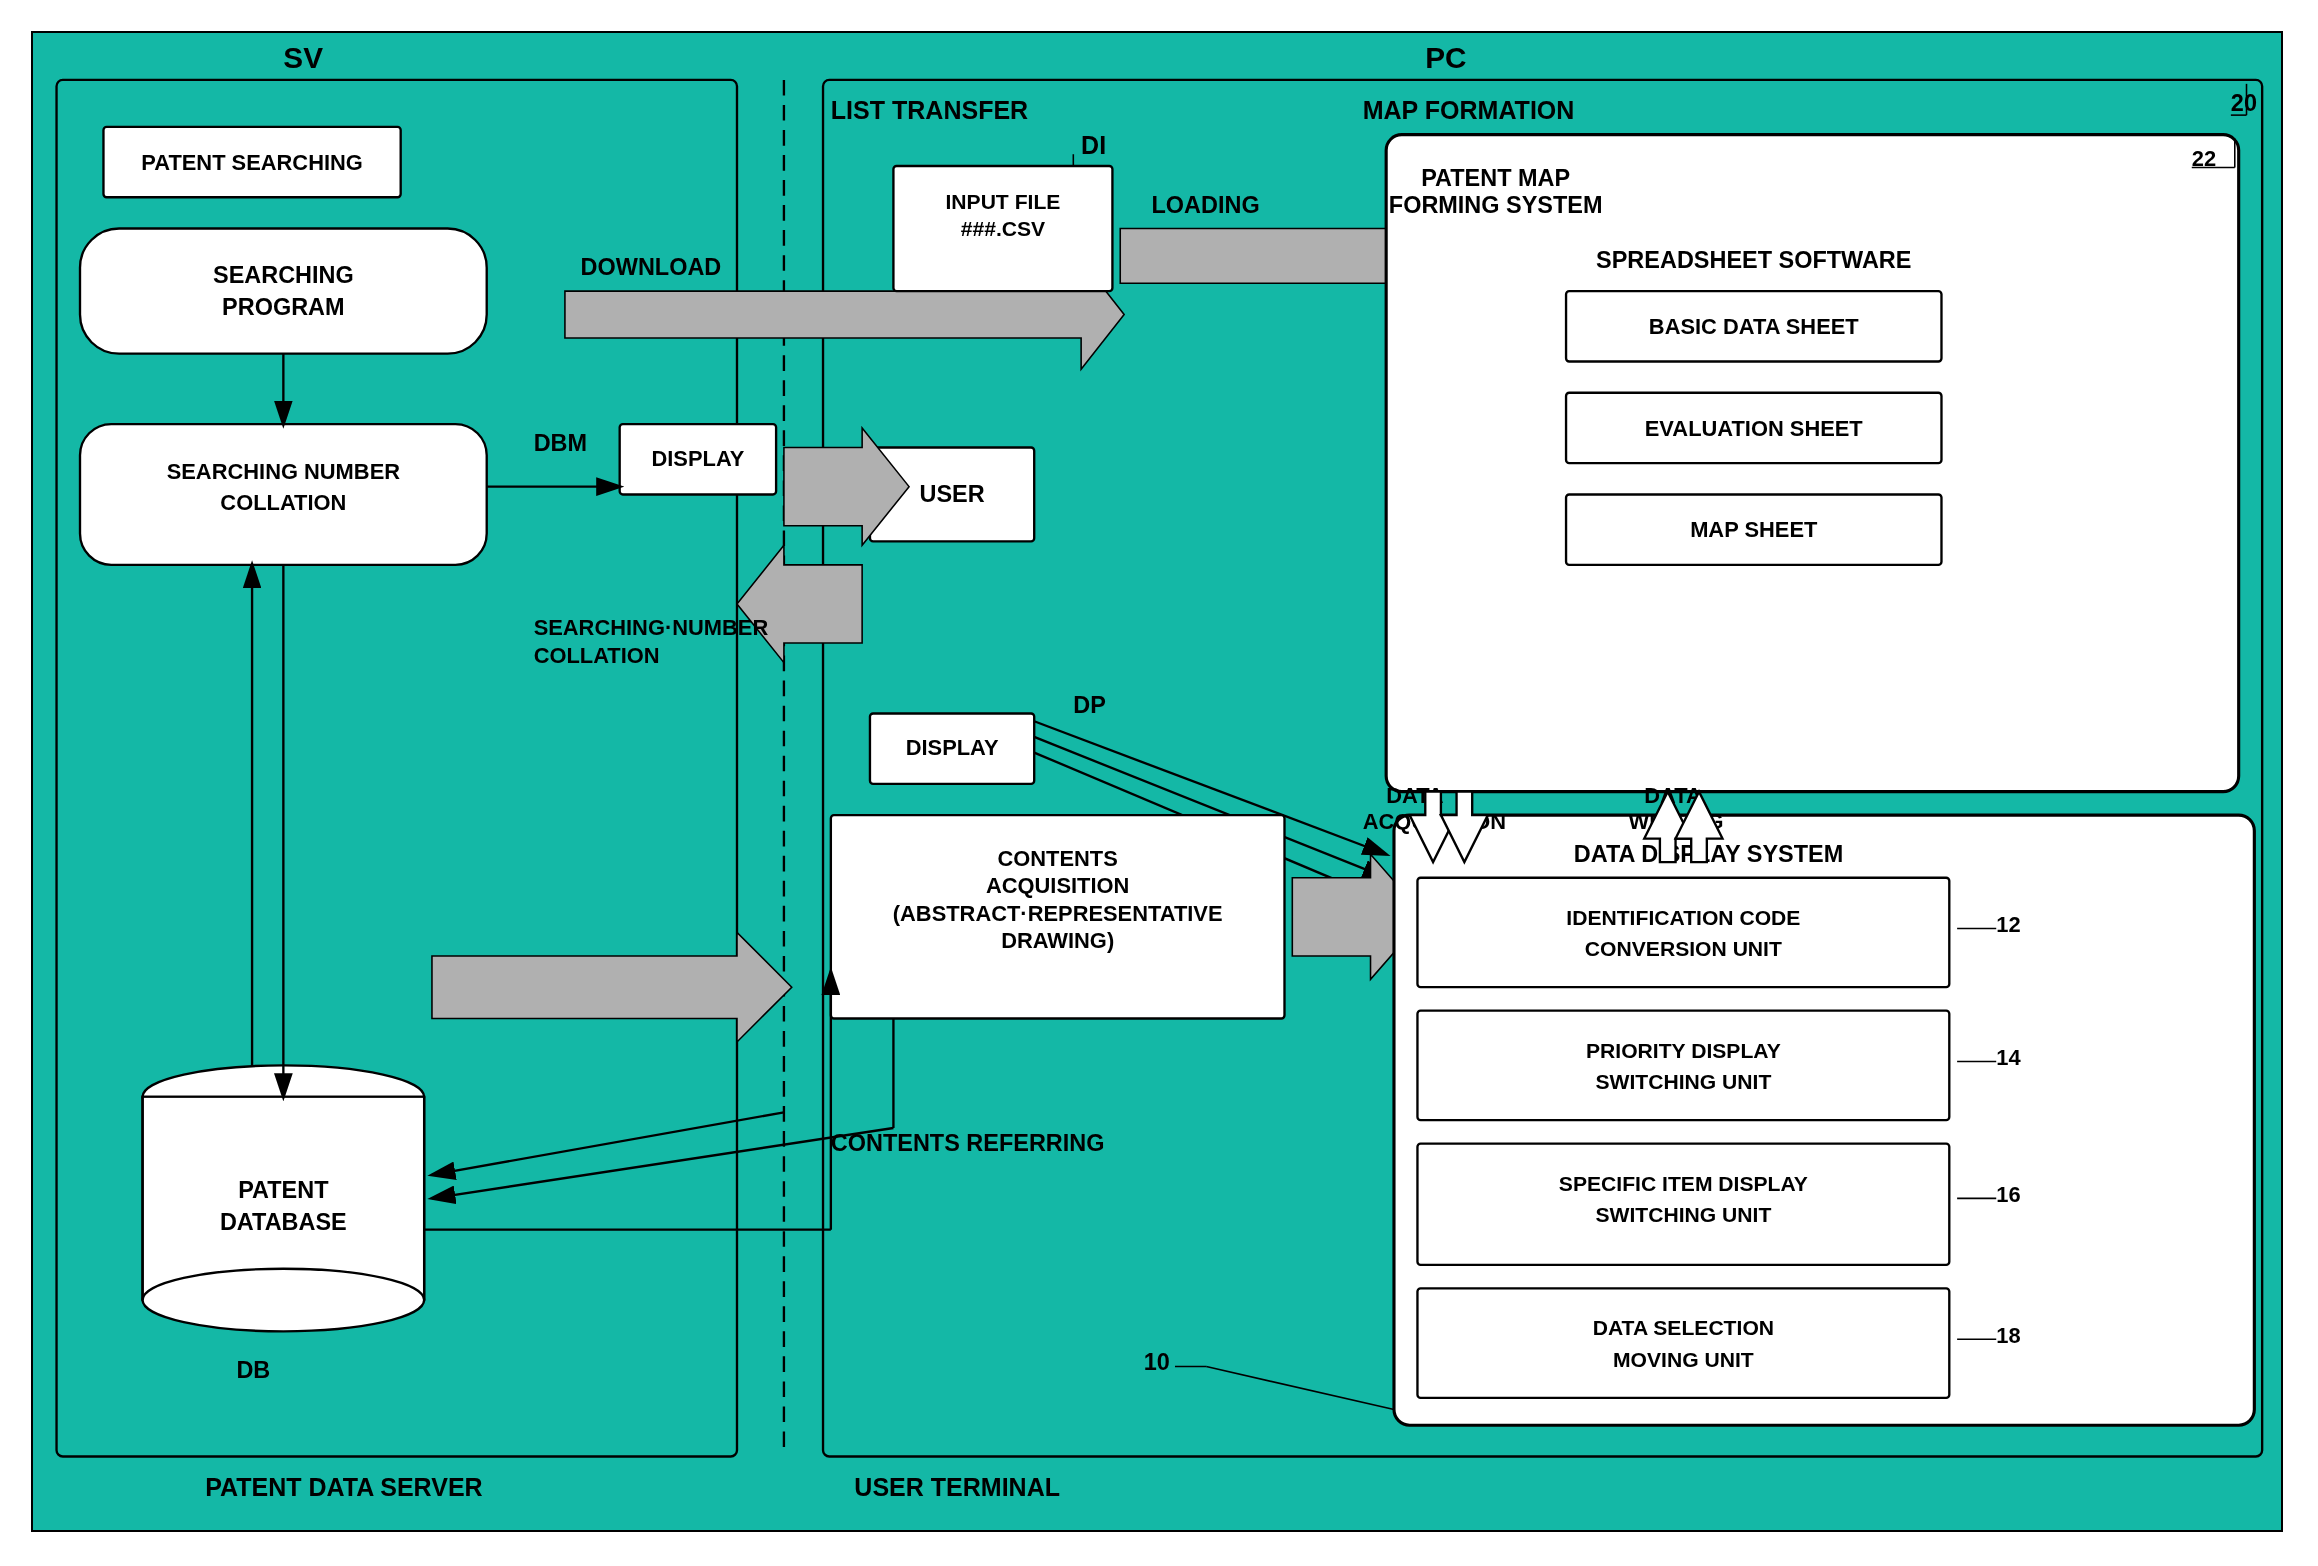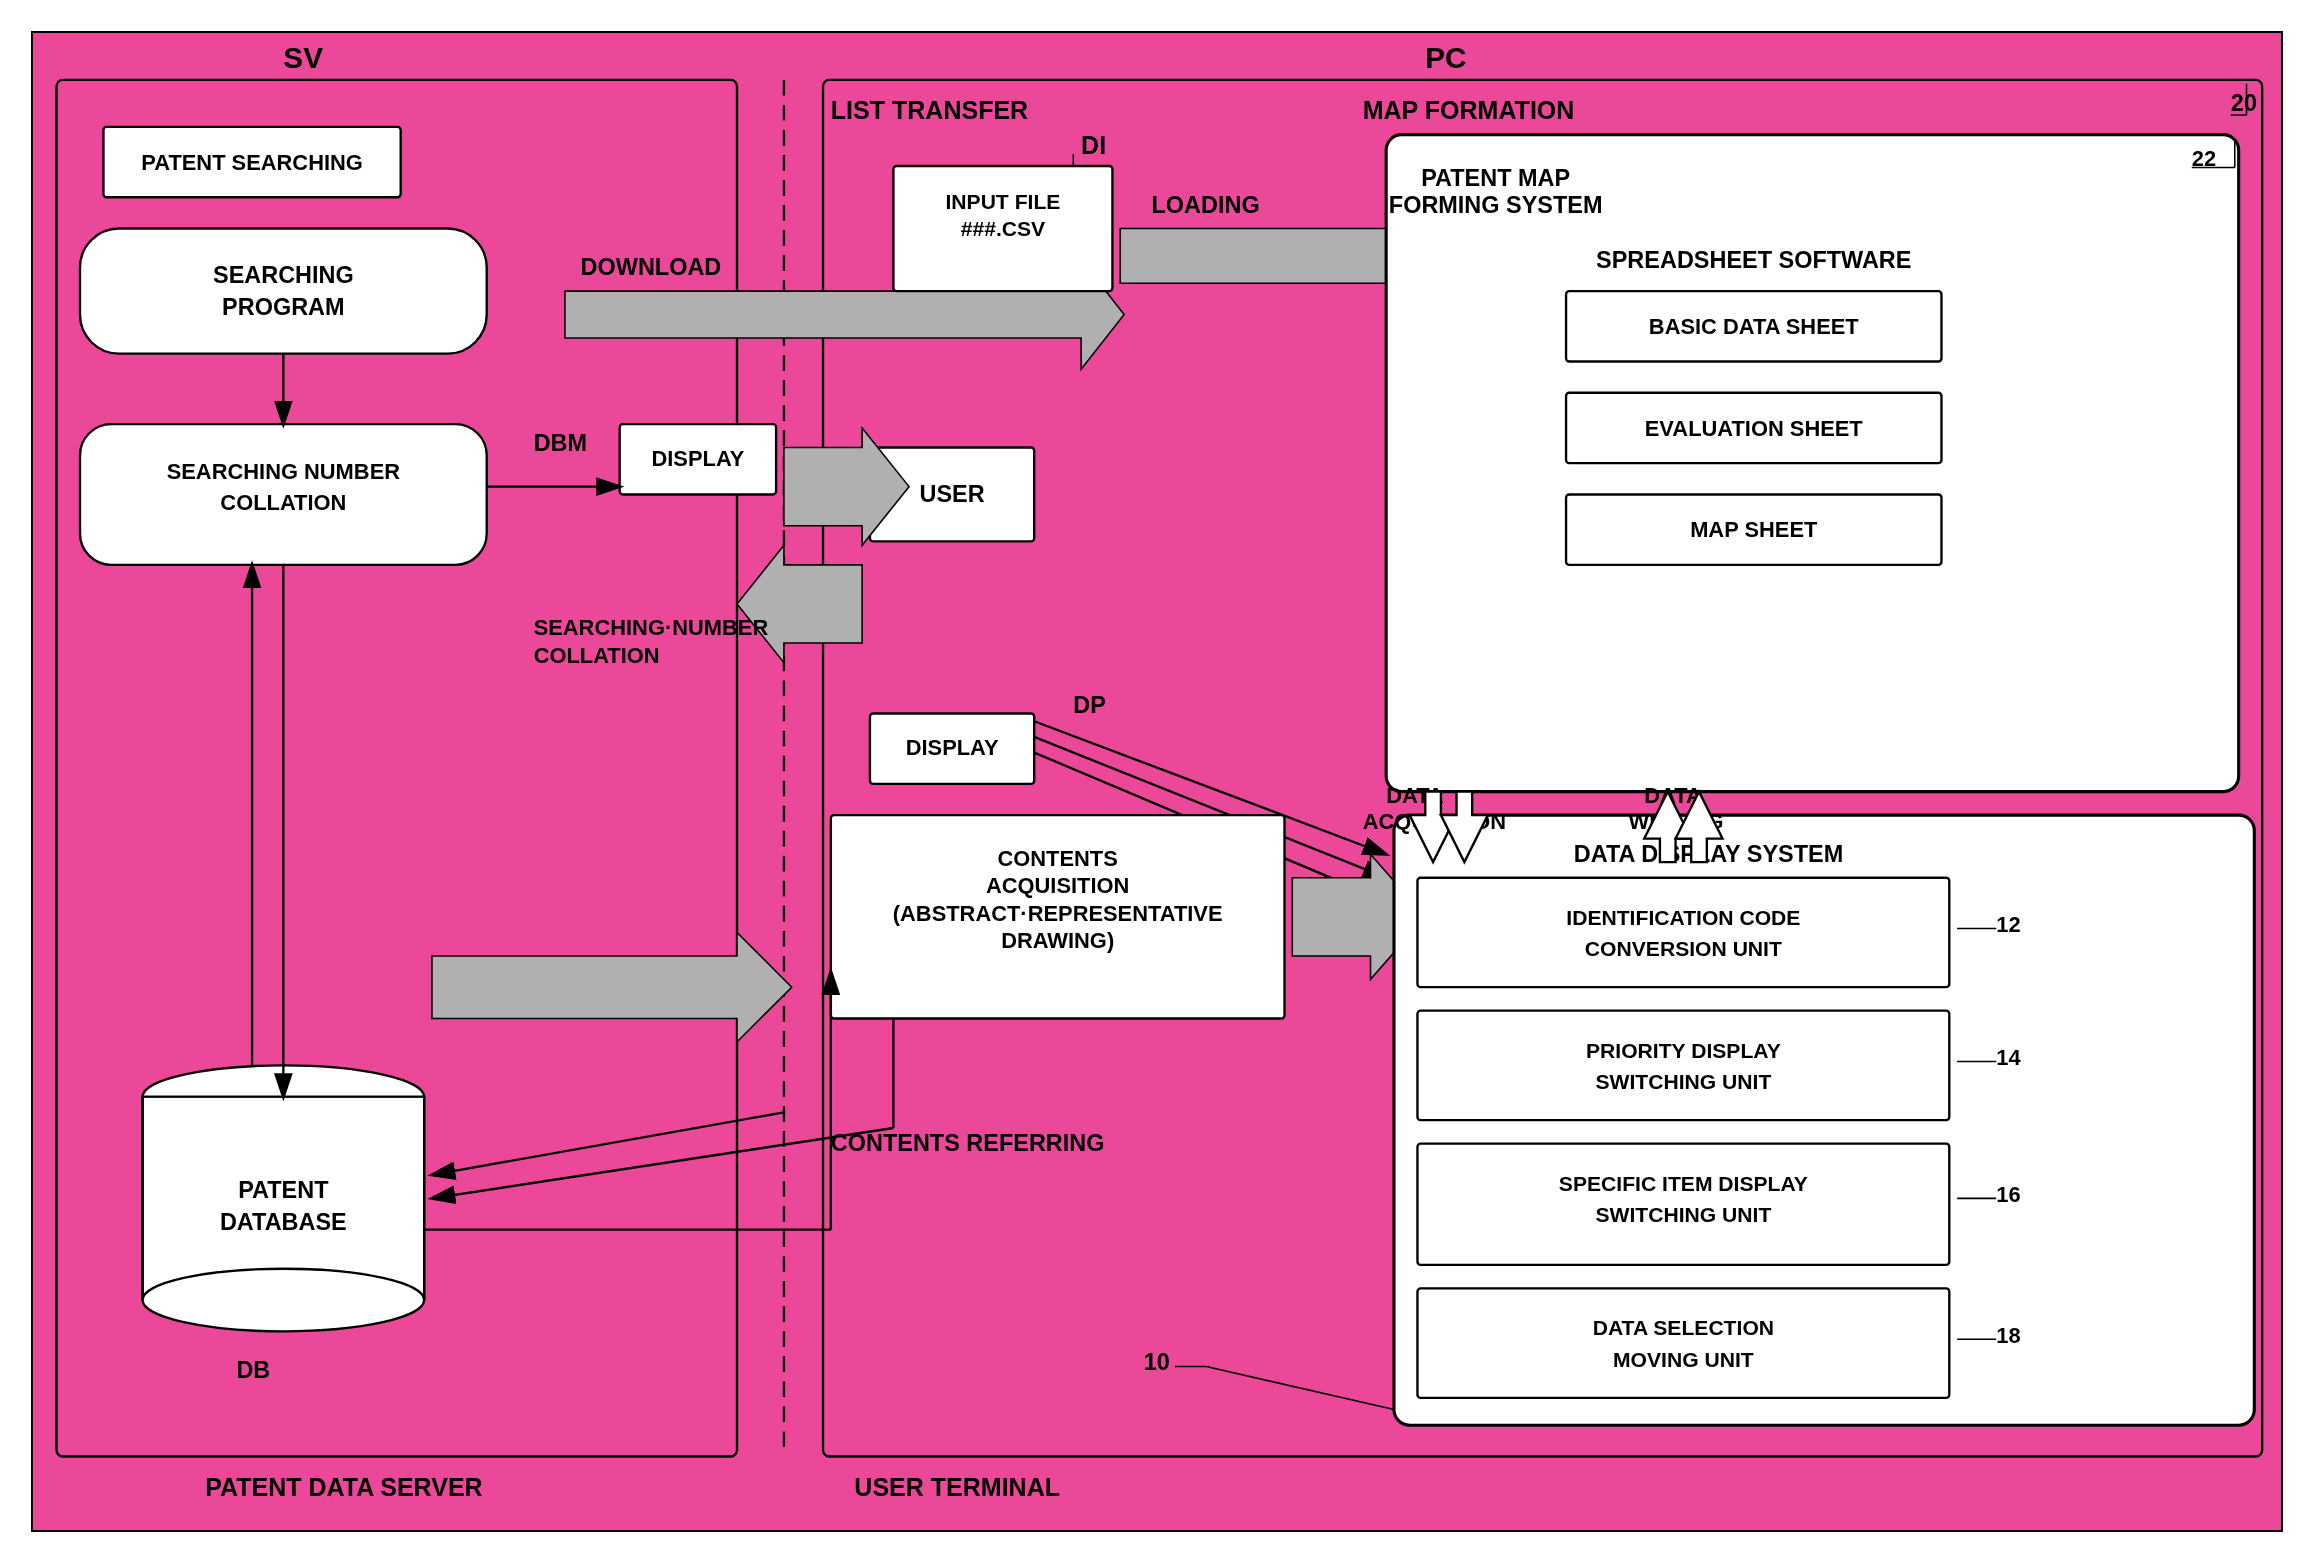--- a/index.html
+++ b/index.html
@@ -11,21 +11,21 @@
       position: relative;
       overflow: hidden;
     }
     .diagram {
       position: absolute;
       top: 31px;
       left: 31px;
       width: 2252px;
       height: 1501px;
       border: 2.3px solid #000;
-      background: #ec4899;
+      background: #14b8a6;
     }
   </style>
 </head>
 <body>
 
 <div class="diagram">
   <svg style="position:absolute;top:0;left:0;width:100%;height:100%;overflow:visible;" viewBox="0 0 2874 1914" width="2247" height="1497">
     <defs>
       <pattern id="hatch" patternUnits="userSpaceOnUse" width="10" height="10" patternTransform="rotate(0)">
         <rect width="10" height="10" fill="#ccc"></rect>

